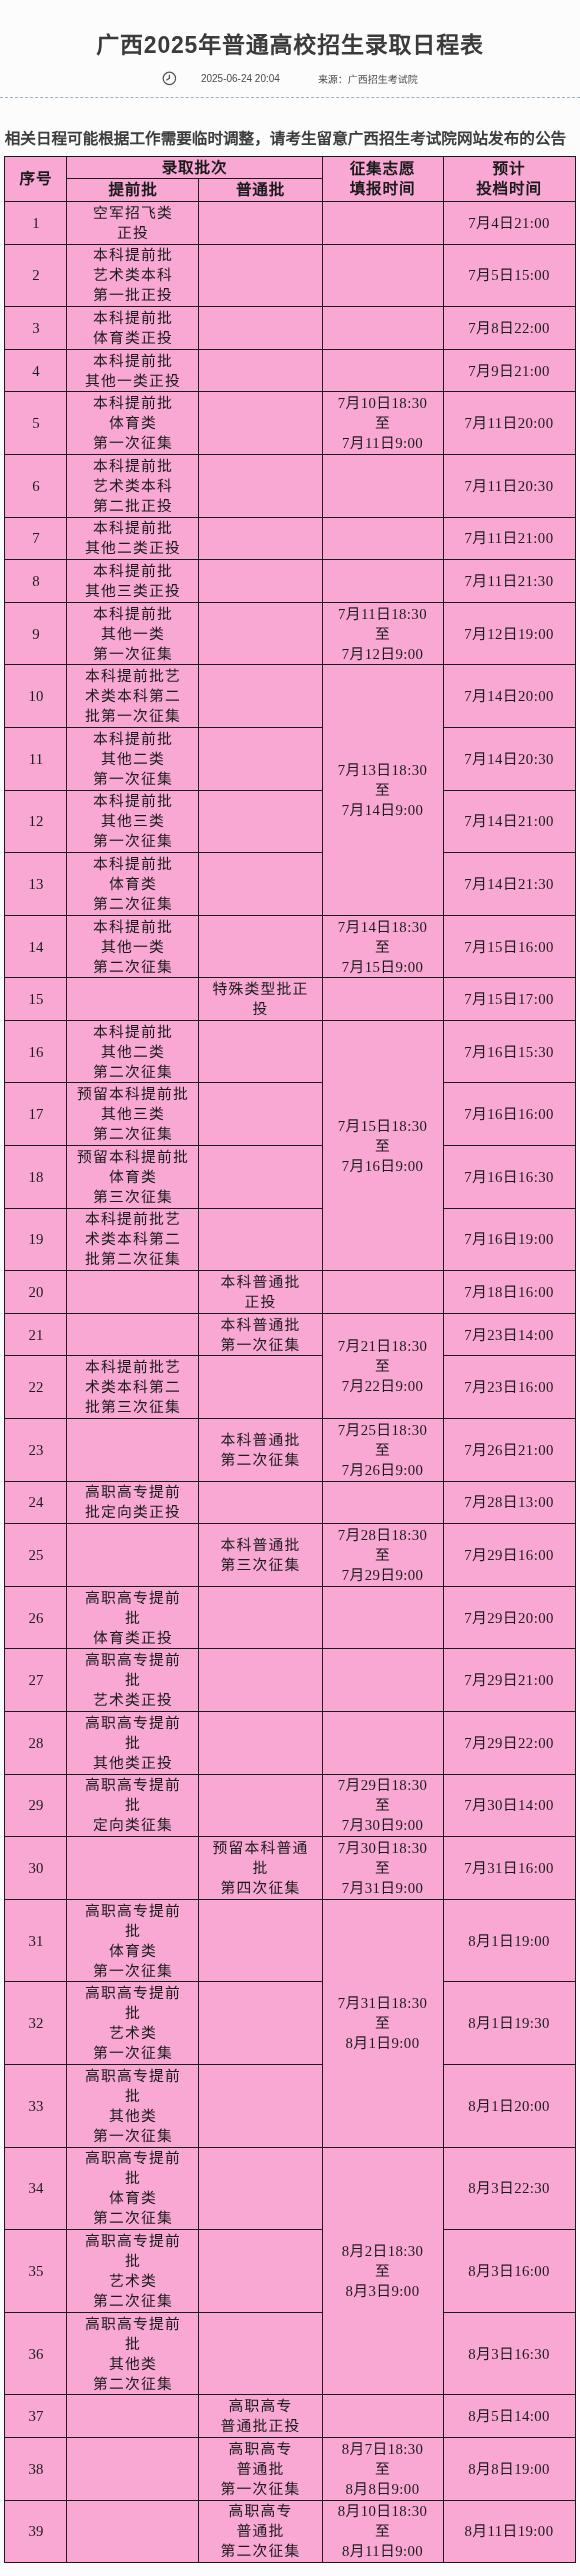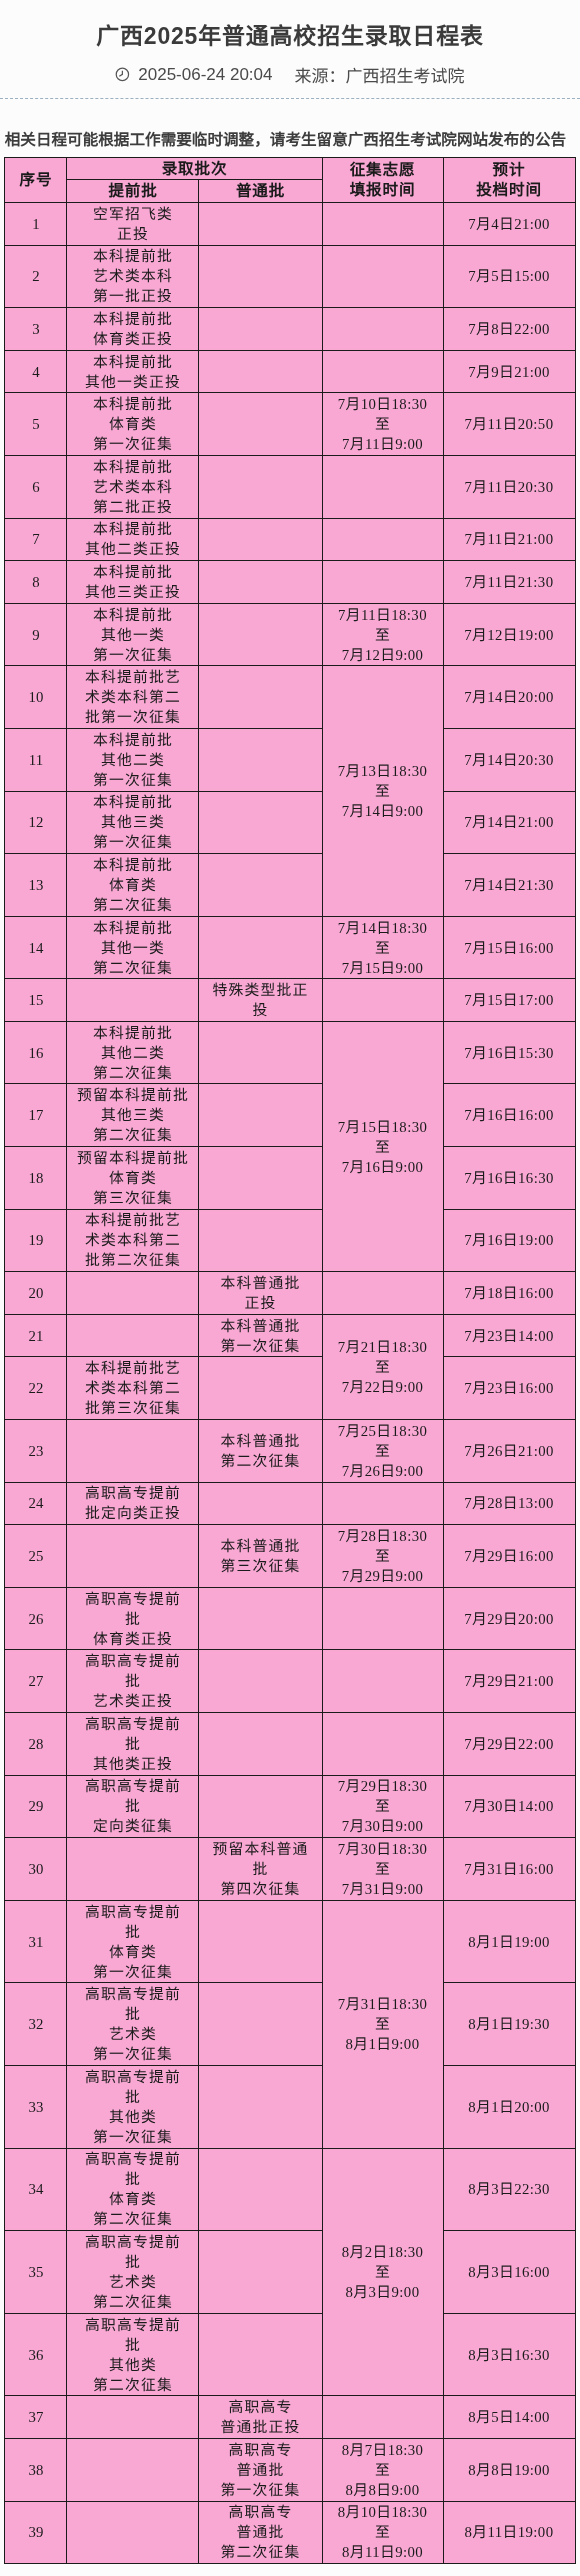--- a/index.html
+++ b/index.html
@@ -3,33 +3,33 @@
 <meta charset="utf-8">
 <style>
   html, body {
     margin: 0; padding: 0;
     background: #fcfcfc;
     color: #1b1b1b;
     font-family: "Liberation Sans", "DejaVu Sans", sans-serif;
   }
   body { width: 580px; min-height: 2576px; }
 
-  .article-header { padding-top: 17px; }
+  .article-header { padding-top: 26px; }
   .page-title {
     text-align: center;
     font-size: 23px;
     font-weight: bold;
     color: #3b3b3b;
     margin: 0 7.8px 11px 7.8px;
     letter-spacing: 0.8px;
   }
   .meta-row {
     display: flex; align-items: center; justify-content: center;
-    gap: 8px;
-    font-size: 17px; color: #4a4a4a;
+    gap: 24px;
+    font-size: 10px; color: #4a4a4a;
     margin-bottom: 11px;
   }
   .clock { width: 14.8px; height: 14.8px; display: inline-block; }
   .meta-source { margin-left: 14px; }
   .divider {
     border: 0;
     border-top: 0.8px dashed #9bb0c0;
     margin: 0 0 0 0;
   }
 
@@ -146,21 +146,21 @@
       </tr>
       <tr>
         <td class="seq">5</td>
         <td class="batch">本科提前批
 体育类
 第一次征集</td>
         <td class="batch"></td>
         <td class="time">7月10日18:30
 至
 7月11日9:00</td>
-        <td class="time">7月11日20:50</td>
+        <td class="time">7月11日20:00</td>
       </tr>
       <tr>
         <td class="seq">6</td>
         <td class="batch">本科提前批
 艺术类本科
 第二批正投</td>
         <td class="batch"></td>
         <td class="time"></td>
         <td class="time">7月11日20:30</td>
       </tr>

